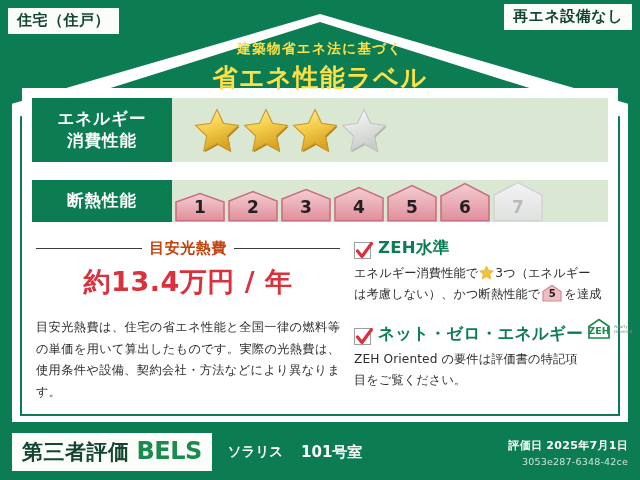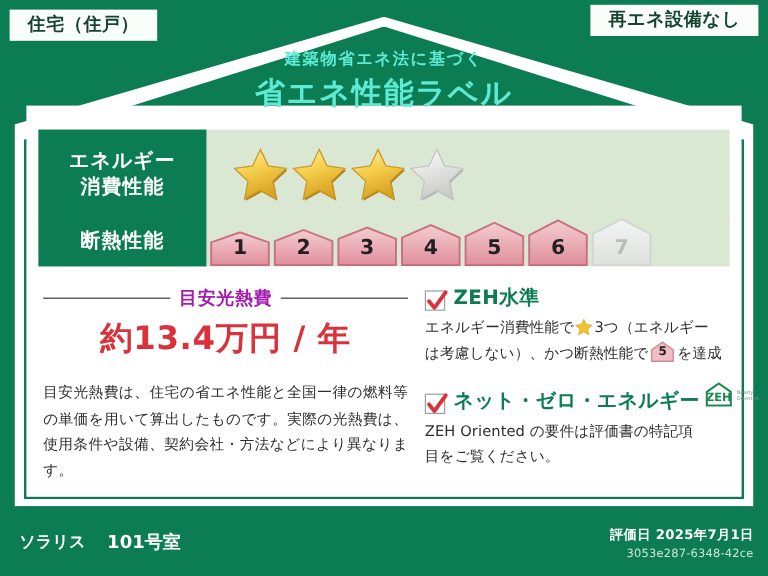--- a/index.html
+++ b/index.html
@@ -39,54 +39,54 @@
   }
 
   
   .corner-tag {
     position: absolute;
     background: #fbfdfb;
     color: #14452f;
     font-weight: bold;
     font-size: 15px;
     letter-spacing: 0.5px;
-    padding: 4px 15px 5px;
+    padding: 4px 9px 5px;
     line-height: 1.1;
     white-space: nowrap;
   }
   #tag-housing { left: 8px;  top: 8px; }
   #tag-renew   { right: 8px; top: 4px; }
 
   
   #title-block {
     position: absolute;
     left: 0; right: 0; top: 40px;
     text-align: center;
-    color: #5eead4;
+    color: #fde047;
     z-index: 5;
   }
   #title-sub {
     font-size: 13.5px; font-weight: bold;
     letter-spacing: 1.4px;
     margin-bottom: 3px;
   }
   #title-main {
     font-size: 25px; font-weight: bold;
     letter-spacing: 1.5px;
   }
 
   
   .perf-row {
     position: absolute;
     left: 10px; right: 10px;
     height: 72px;
     display: flex;
     background: #d9e7d3;
   }
-  #row-energy   { top: 20px; height: 74px; font-family: Liberation Serif, serif; }
+  #row-energy   { top: 10px; height: 64px; font-family: Liberation Serif, serif; }
   #row-insul    { top: 92px; height: 42px; }
 
   .perf-label {
     width: 140px;
     background: #0c7c52;
     color: #ffffff;
     font-weight: bold;
     font-size: 16.5px;
     letter-spacing: 1px;
     display: flex; flex-direction: column;
@@ -142,21 +142,21 @@
 
   
   #cost-head {
     display: flex; align-items: center;
     margin-top: 6px;
   }
   #cost-head .rule { flex: 1 1 auto; height: 1px; background: #3b3b3b; }
   #cost-head .txt {
     padding: 0 7px;
     font-size: 15px; font-weight: bold;
-    color: #a21caf; letter-spacing: 0.5px;
+    color: #c2410c; letter-spacing: 0.5px;
     white-space: nowrap;
   }
   #cost-value {
     text-align: center;
     color: #d9323c;
     font-size: 27px; font-weight: bold;
     letter-spacing: 0.5px;
     margin-top: 6px;
   }
   #cost-note {
@@ -470,20 +470,24 @@
             <span>ZEH Oriented の要件は評価書の特記項</span><br>
             <span>目をご覧ください。</span>
           </div>
         </div>
 
       </div>
     </div>
   </div>
 
   <div id="bottom-bar">
+    <div id="bels-box">
+      <span id="bels-jp">第三者評価</span>
+      <span id="bels-en">BELS</span>
+    </div>
     <span id="bels-name">ソラリス</span>
     <span id="bels-room">101号室</span>
     <div id="eval-info">
       <div id="eval-date">評価日 2025年7月1日</div>
       <div id="eval-id">3053e287-6348-42ce</div>
     </div>
   </div>
 
 </div>
 

